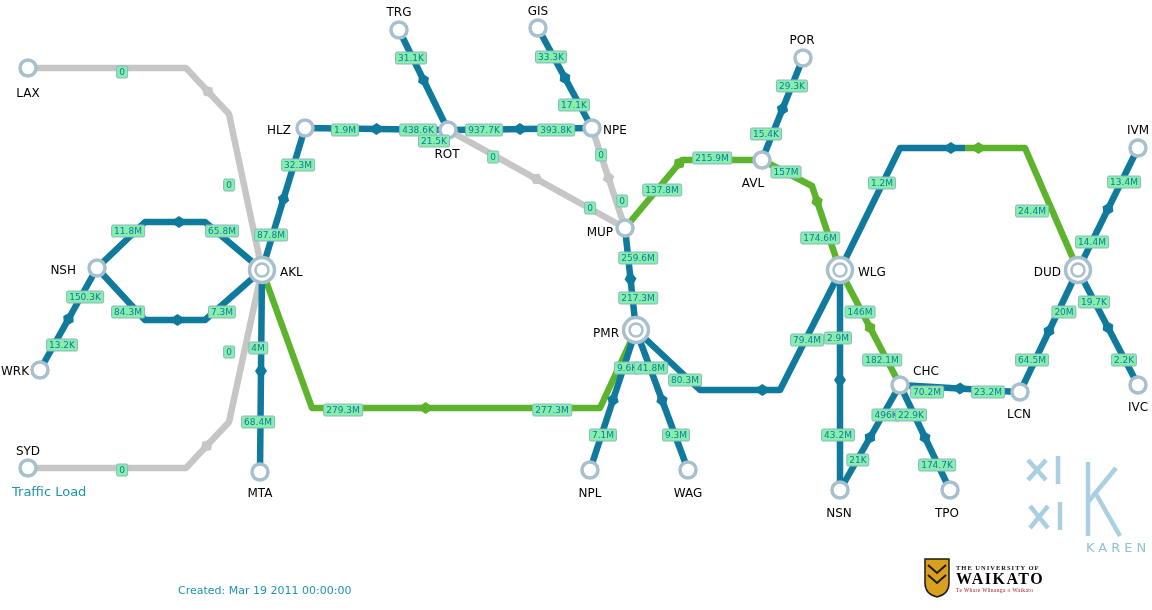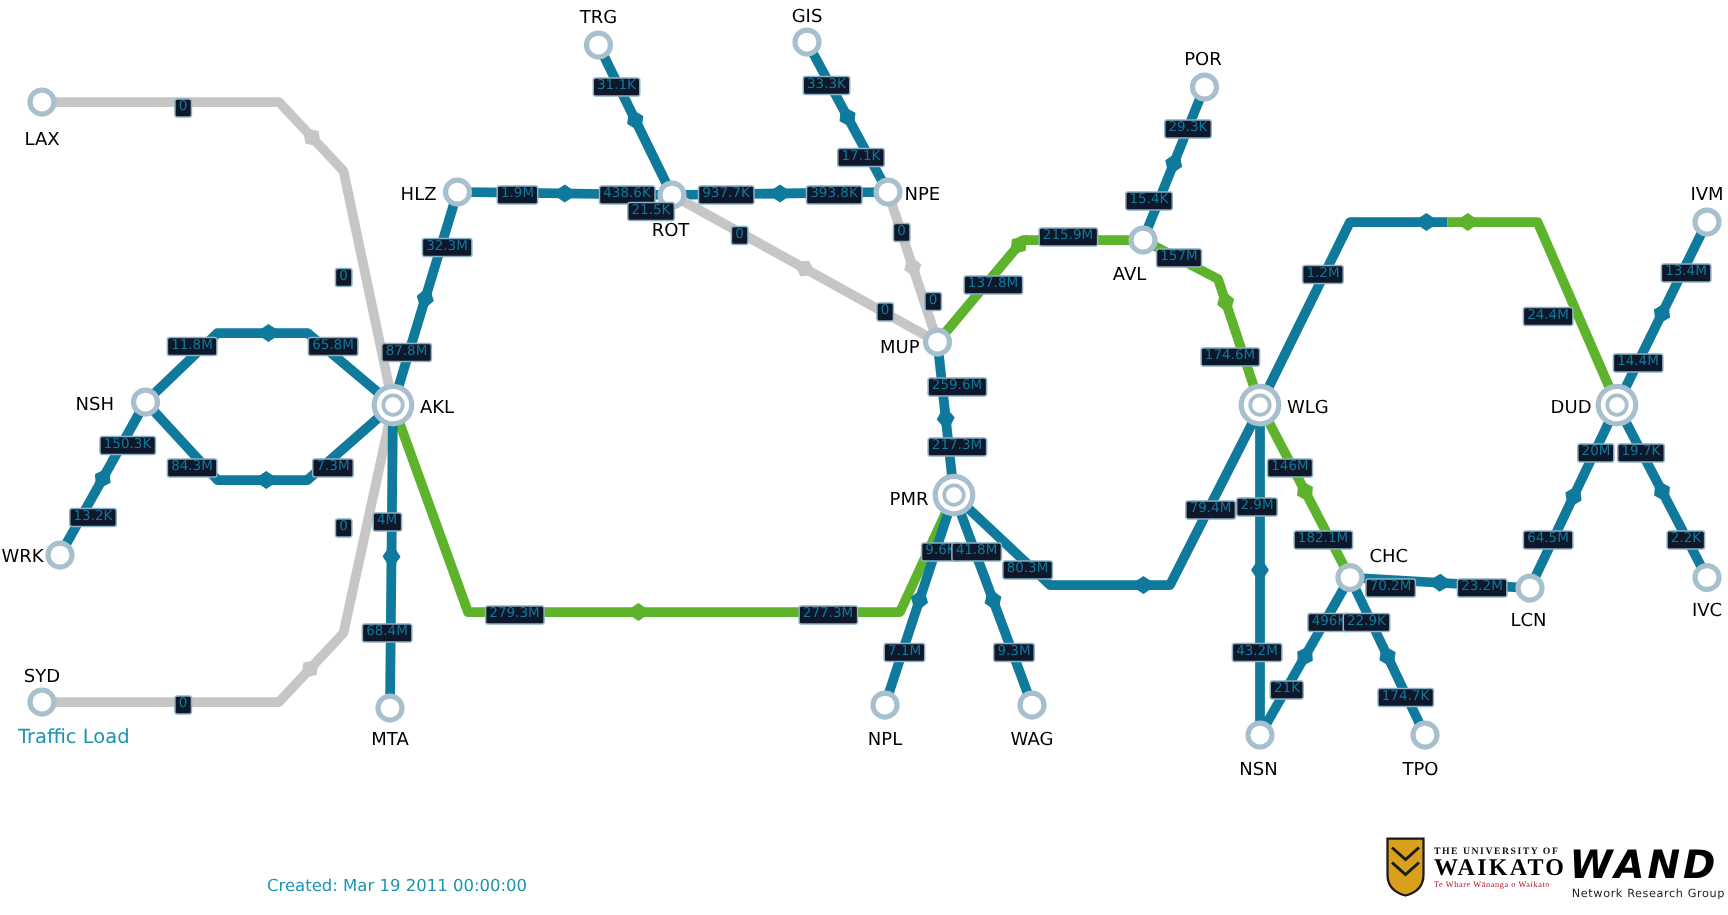--- a/index.html
+++ b/index.html
@@ -2,21 +2,21 @@
 <html><head>
 <meta charset="utf-8">
 <title>Network Weathermap</title>
 <style>
   *{margin:0;padding:0;box-sizing:border-box}
   body{background:#fff}
   .stage{position:relative;width:1152px;height:610px;background:#ffffff;
          font-family:"DejaVu Sans",sans-serif;overflow:hidden}
   svg.map{position:absolute;left:0;top:0}
   .label-layer{position:absolute;left:0;top:0;width:1152px;height:610px}
-  .edge-label{position:absolute;transform:translate(-50%,-50%);background:#0f172a;
+  .edge-label{position:absolute;transform:translate(-50%,-50%);background:#86efac;
       border:1px solid #8fb3c4;color:#0f7a9c;font-size:9px;line-height:11px;
       padding:0 2px;border-radius:2px;white-space:nowrap}
   .node-label{position:absolute;color:#000;font-size:12px;line-height:13px;white-space:nowrap}
   .anchor-middle{transform:translate(-50%,-50%)}
   .anchor-start{transform:translate(0,-50%)}
   .anchor-end{transform:translate(-100%,-50%)}
   .legend{position:absolute;left:12px;top:484px}
   .legend-title{color:#1e95b0;font-size:13px;margin-bottom:7px}
   .legend-row{display:flex;align-items:center;margin-bottom:5px}
   .swatch{width:52px;height:14px;margin-right:7px}
@@ -229,21 +229,21 @@
       <div class="edge-label" style="left: 838px; top: 435px;">43.2M</div>
       <div class="edge-label" style="left: 860px; top: 312px;">146M</div>
       <div class="edge-label" style="left: 882px; top: 360px;">182.1M</div>
       <div class="edge-label" style="left: 886px; top: 415px;">496K</div>
       <div class="edge-label" style="left: 911px; top: 415px;">22.9K</div>
       <div class="edge-label" style="left: 858px; top: 460px;">21K</div>
       <div class="edge-label" style="left: 937px; top: 465px;">174.7K</div>
       <div class="edge-label" style="left: 927px; top: 392px;">70.2M</div>
       <div class="edge-label" style="left: 988px; top: 392px;">23.2M</div>
       <div class="edge-label" style="left: 1032px; top: 360px;">64.5M</div>
-      <div class="edge-label" style="left: 1064px; top: 302px;">20M</div>
+      <div class="edge-label" style="left: 1064px; top: 312px;">20M</div>
       <div class="edge-label" style="left: 1094px; top: 302px;">19.7K</div>
       <div class="edge-label" style="left: 1124px; top: 360px;">2.2K</div>
       <div class="edge-label" style="left: 1092px; top: 242px;">14.4M</div>
       <div class="edge-label" style="left: 1124px; top: 182px;">13.4M</div>
       <div class="edge-label" style="left: 882px; top: 183px;">1.2M</div>
       <div class="edge-label" style="left: 1032px; top: 183px; margin-top: 28px;">24.4M</div>
       <div class="node-label anchor-middle" style="left: 28px; top: 93px;">LAX</div>
       <div class="node-label anchor-middle" style="left: 28px; top: 451px;">SYD</div>
       <div class="node-label anchor-end" style="left: 76px; top: 270px;">NSH</div>
       <div class="node-label anchor-end" style="left: 29px; top: 371px;">WRK</div>
@@ -269,32 +269,42 @@
       <div class="node-label anchor-middle" style="left: 1138px; top: 130px;">IVM</div>
       <div class="node-label anchor-middle" style="left: 1138px; top: 407px;">IVC</div>
     </div>
 
   <div class="legend">
     <div class="legend-title">Traffic Load</div>
   </div>
 
   <div class="created">Created: Mar 19 2011 00:00:00</div>
 
+  <div class="karen">
+    <svg width="152" height="110">
+      <g stroke="#a9cfe0" stroke-width="4.5" fill="none">
+        <path d="M88,12 L88,86"></path>
+        <path d="M88,52 L116,18"></path>
+        <path d="M96,44 L120,86"></path>
+        <path d="M28,10 L46,30 M46,10 L28,30"></path>
+        <path d="M58,6 L58,34"></path>
+        <path d="M30,56 L48,78 M48,56 L30,78"></path>
+        <path d="M60,52 L60,80"></path>
+      </g>
+    </svg>
+    <div class="karen-text">KAREN</div>
+  </div>
 
   <div class="waikato">
     <svg width="26" height="40" viewBox="0 0 26 40">
       <path d="M1,1 h24 v24 q0,11 -12,14 q-12,-3 -12,-14 Z" fill="#d8a01d" stroke="#1a1a1a" stroke-width="1.5"></path>
       <path d="M4,7 l9,8 9,-8" fill="none" stroke="#1a1a1a" stroke-width="2"></path>
       <path d="M4,17 l9,8 9,-8" fill="none" stroke="#1a1a1a" stroke-width="2"></path>
     </svg>
     <div class="uow-text">
       <div class="uow-1">THE UNIVERSITY OF</div>
       <div class="uow-2">WAIKATO</div>
       <div class="uow-3">Te Whare Wānanga o Waikato</div>
     </div>
   </div>
 
-  <div class="wand">
-    <div class="wand-name">WAND</div>
-    <div class="wand-sub">Network Research Group</div>
-  </div>
 
 </div>
 
 </body></html>

